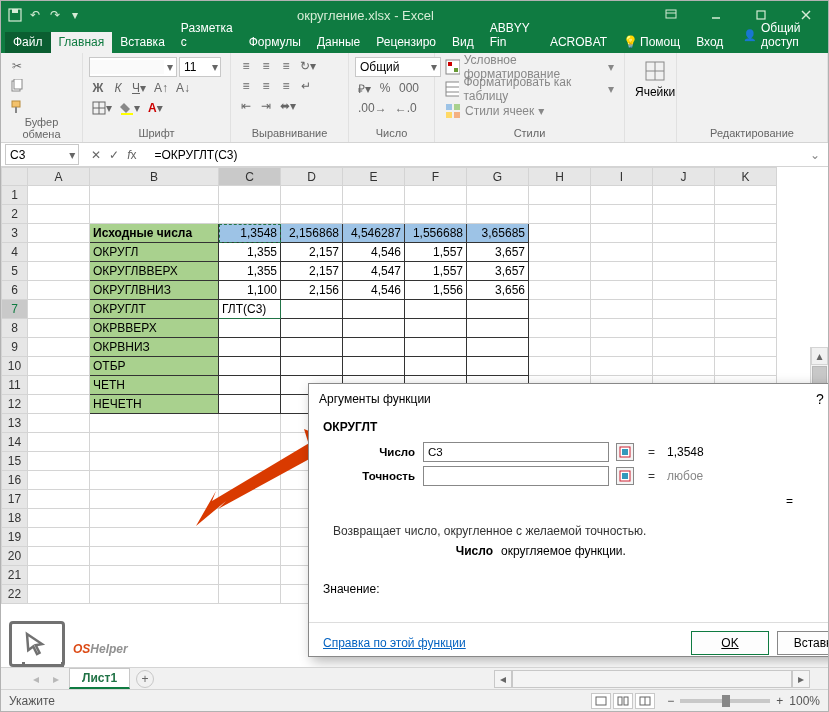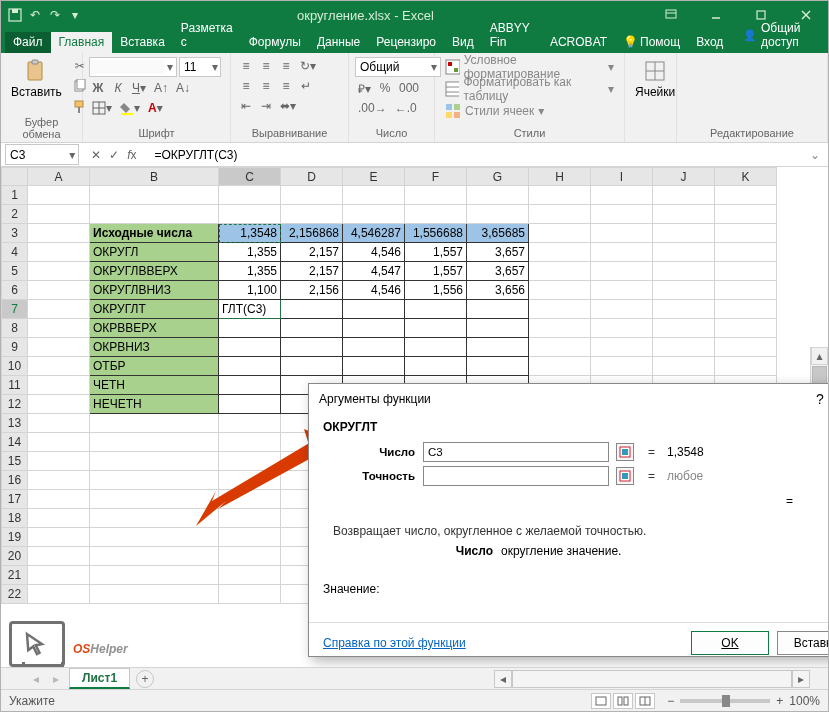--- a/index.html
+++ b/index.html
@@ -178,29 +178,20 @@
   <div class="tab">ABBYY Fin</div>
   <div class="tab">ACROBAT</div>
   <div class="tab help">💡<span>Помощ</span></div>
   <div class="tab">Вход</div>
   <div class="share">Общий доступ</div>
 </div>
 
 <div class="ribbon">
   <div class="ribbon-group" style="width:82px">
     <div class="rg-body">
-      <div class="big-btn">
-        <span class="ico">
-            <svg width="22" height="24">
-              <rect x="3" y="3" width="14" height="18" rx="1" fill="#e8c58e" stroke="#b88b3e"></rect>
-              <rect x="7" y="1" width="6" height="4" rx="1" fill="#ccc" stroke="#888"></rect>
-            </svg>
-          </span>
-        <span>Вставить</span>
-      </div>
       <div class="small-col">
         <span class="sm-btn">✂</span>
         <span class="sm-btn">
             <svg width="14" height="14">
               <rect x="2" y="2" width="8" height="10" fill="#fff" stroke="#888"></rect>
               <rect x="4" y="0" width="8" height="10" fill="#fff" stroke="#888"></rect>
             </svg>
           </span>
         <span class="sm-btn">
             <svg width="14" height="14">
@@ -739,21 +730,21 @@
             <rect x="3" y="3" width="6" height="6" fill="#39b"></rect>
           </svg>
         </div>
       <span class="arg-eq">=</span>
         <span class="arg-val any">любое</span>
     </div>
     <div style="text-align:right; margin:8px 62px 0 0">=</div>
     <div class="dlg-desc">Возвращает число, округленное с желаемой точностью.</div>
     <div class="dlg-argdesc">
       <div class="al">Число</div>
-      <div>округление значение.</div>
+      <div>округляемое функции.</div>
     </div>
     <div class="dlg-val">Значение:</div>
   </div>
   <div class="dlg-bottom">
     <span class="dlg-link">Справка по этой функции</span>
     <div class="dlg-btn primary">OK</div>
     <div class="dlg-btn">Вставка</div>
   </div>
 </div>
 

